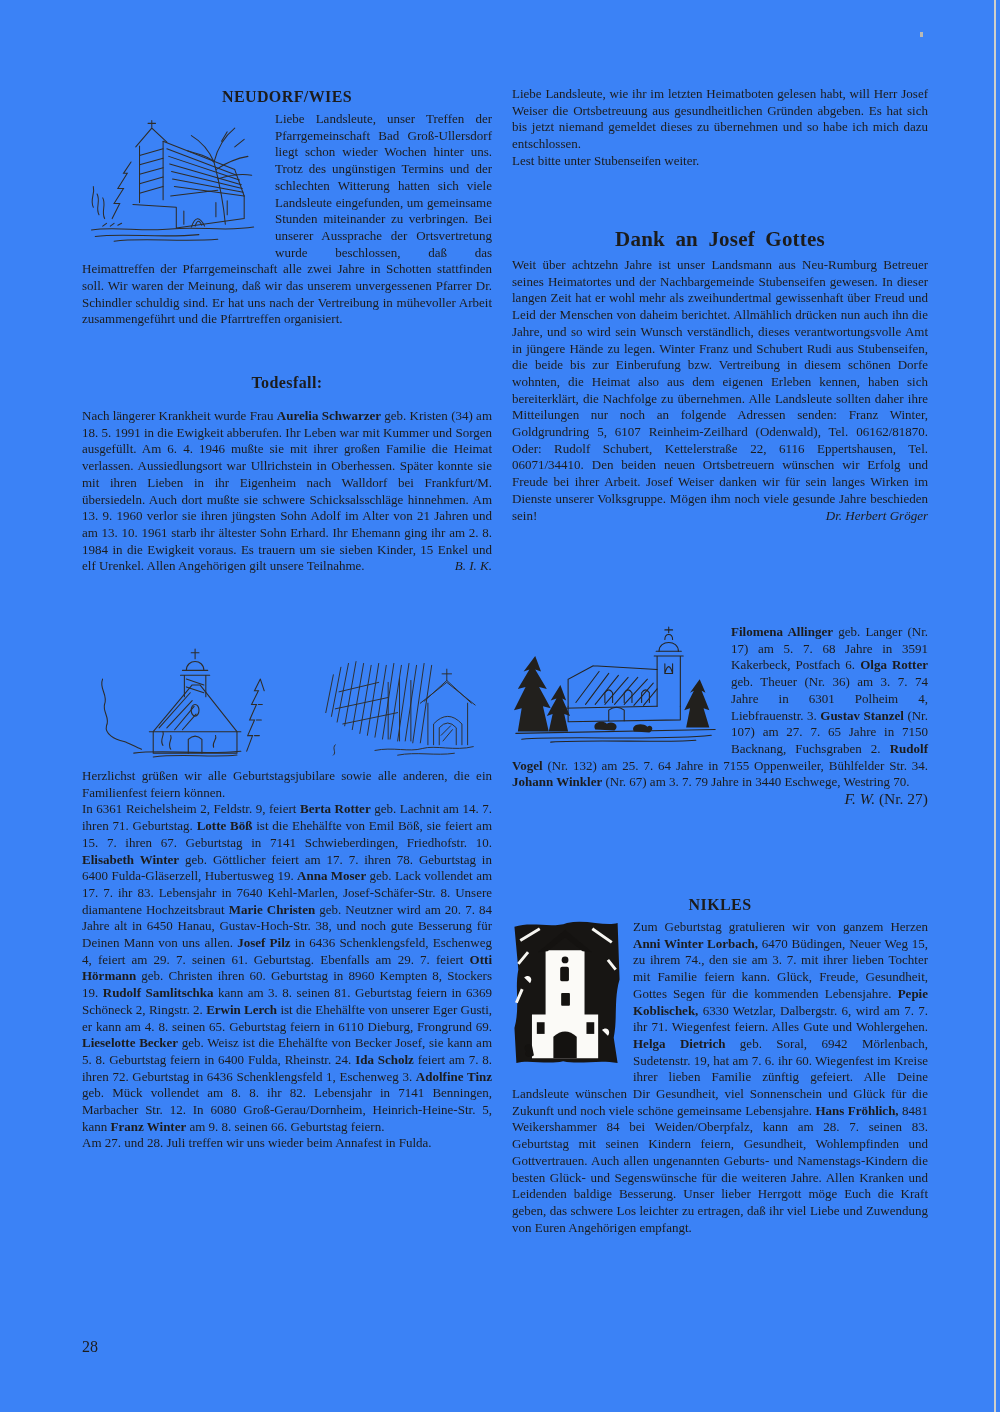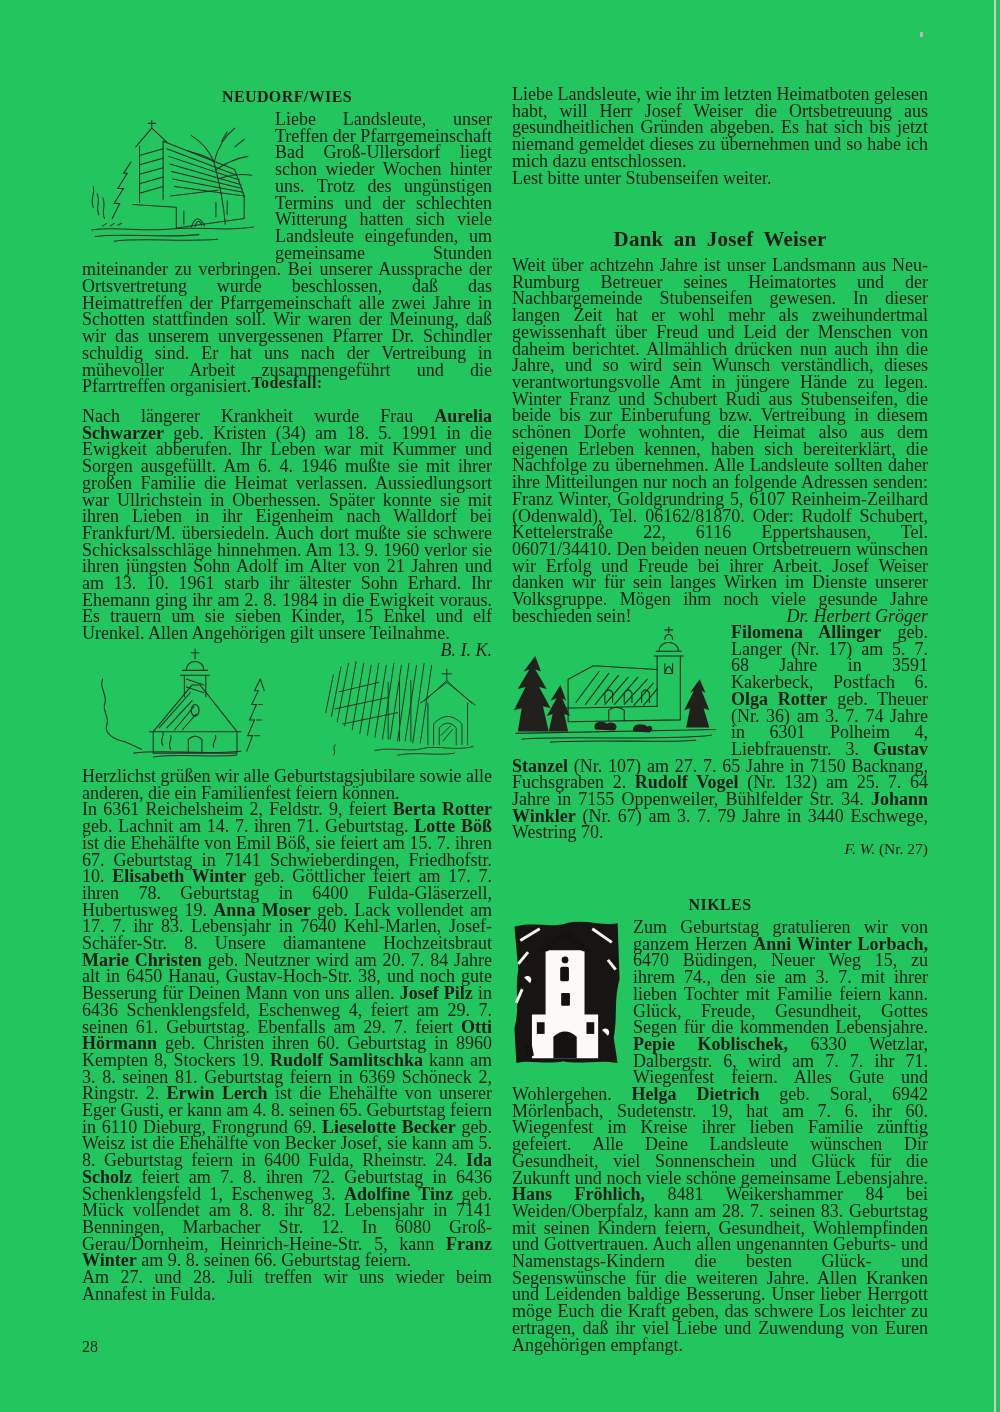--- a/index.html
+++ b/index.html
@@ -1,32 +1,32 @@
 <!DOCTYPE html>
 <html lang="de"><head>
 <meta charset="utf-8">
 <style>
   html, body { margin: 0; padding: 0; background: #e8e8e6; }
   .page {
     position: relative;
     width: 1000px;
     height: 1412px;
     margin: 0 auto;
-    background: #22c55e;
+    background: #3b82f6;
     font-family: "Liberation Serif", "DejaVu Serif", serif;
     color: #1c1c1c;
     overflow: hidden;
   }
   .sec { position: absolute; }
   .col-left  { left: 82px;  width: 410px; }
   .col-right { left: 512px; width: 416px; }
 
   p.body {
     margin: 0;
-    font-size: 18px;
+    font-size: 13px;
     line-height: 16.7px;
     text-align: justify;
     hyphens: auto; -webkit-hyphens: auto;
   }
   .b { font-weight: bold; }
   .i { font-style: italic; }
 
   .hd {
     margin: 0 0 5px 0;
     font-size: 16px;
@@ -146,21 +146,21 @@
   </div>
 
   <div class="sec page-number" style="left:82px; top:1338px">28</div>
 
   <div class="sec col-right" style="top:86px">
     <p class="body"><span>Liebe Landsleute, wie ihr im letzten Heimatboten gelesen habt, will Herr Josef Weiser die Ortsbetreuung aus gesundheitlichen Gründen abgeben. Es hat sich bis jetzt niemand gemeldet dieses zu übernehmen und so habe ich mich dazu entschlossen.</span></p>
     <p class="body"><span>Lest bitte unter Stubenseifen weiter.</span></p>
   </div>
 
   <div class="sec col-right" style="top:230px">
-    <div class="hd hd-large">Dank an Josef Weiser</div>
+    <div class="hd hd-large">Dank an Josef Gottes</div>
     <p class="body"><span><span>Weit über achtzehn Jahre ist unser Landsmann aus Neu-Rumburg Betreuer seines Heimatortes und der Nachbargemeinde Stubenseifen gewesen. In dieser langen Zeit hat er wohl mehr als zweihundertmal gewissenhaft über Freud und Leid der Menschen von daheim berichtet. Allmählich drücken nun auch ihn die Jahre, und so wird sein Wunsch verständlich, dieses verantwortungsvolle Amt in jüngere Hände zu legen. Winter Franz und Schubert Rudi aus Stubenseifen, die beide bis zur Einberufung bzw. Vertreibung in diesem schönen Dorfe wohnten, die Heimat also aus dem eigenen Erleben kennen, haben sich bereiterklärt, die Nachfolge zu übernehmen. Alle Landsleute sollten daher ihre Mitteilungen nur noch an folgende Adressen senden: Franz Winter, Goldgrundring 5, 6107 Reinheim-Zeilhard (Odenwald), Tel. 06162/81870. Oder: Rudolf Schubert, Kettelerstraße 22, 6116 Eppertshausen, Tel. 06071/34410. Den beiden neuen Ortsbetreuern wünschen wir Erfolg und Freude bei ihrer Arbeit. Josef Weiser danken wir für sein langes Wirken im Dienste unserer Volksgruppe. Mögen ihm noch viele gesunde Jahre beschieden sein!</span></span><span class="sig"><span class="i">Dr. Herbert Gröger</span></span></p>
   </div>
 
   <div class="sec col-right" style="top:624px">
     <svg class="sketch img-left" width="208" height="120" viewBox="0 0 215 122">
       <g stroke="#262421" fill="none" stroke-width="1.1" stroke-linecap="round">
         <path fill="#22201d" stroke="none" d="M6 108 L10 84 L2 86 L14 62 L6 64 L18 44 L12 46 L24 30 L30 46 L24 44 L36 64 L28 62 L40 84 L32 82 L38 108 Z"></path>
         <path fill="#22201d" stroke="none" d="M38 108 L42 90 L36 92 L46 74 L40 76 L50 60 L56 76 L52 74 L60 92 L54 90 L58 108 Z"></path>
         <path d="M58 82 L58 54 L84 40 M84 40 L150 44 M52 84 L150 82"></path>
         <path d="M66 78 L90 46 M76 80 L100 48 M86 80 L110 50 M96 80 L120 52 M106 80 L130 52 M116 80 L140 54 M126 81 L146 58 M136 81 L150 64"></path>

